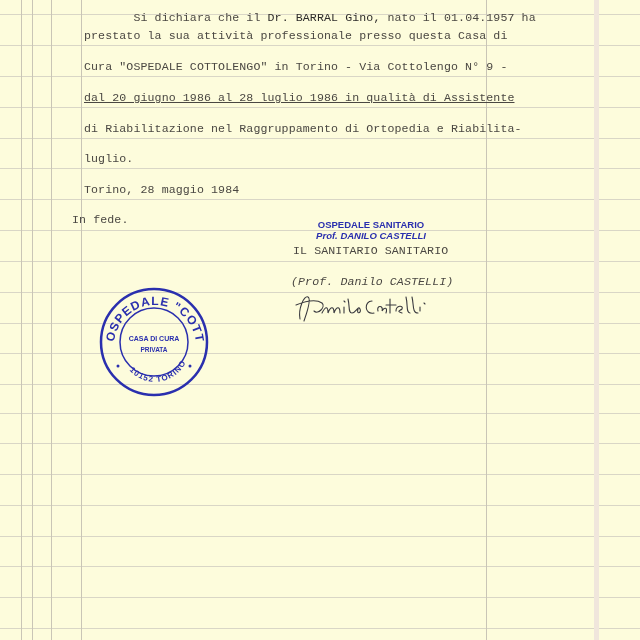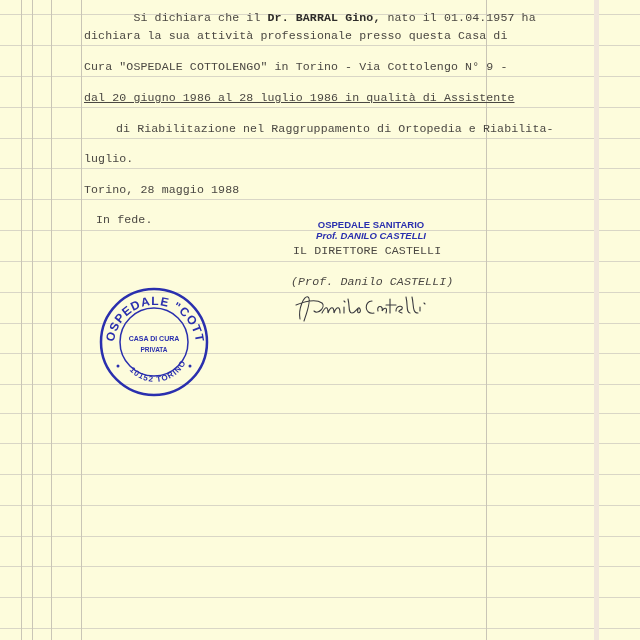--- a/index.html
+++ b/index.html
@@ -9,21 +9,21 @@
       font-family: "Liberation Mono", "DejaVu Sans Mono", monospace;
     }
     .paper { position:absolute; inset:0; background:#fdfcdc; }
     .hline { position:absolute; left:0; width:640px; height:1px; background:#d9d6c6; }
     .vline { position:absolute; top:0; height:640px; width:1px; background:#c9c5b6; }
     .vline.pink { width:5px; background:#f0e6dc; }
     .line-text {
       position:absolute; font-size:11.6px; color:#4a4742; white-space:pre;
       letter-spacing:0.1px;
     }
-    .bold { font-weight:bold; color:#2e2c2a; }
+    .bold { font-weight:normal; color:#2e2c2a; }
     .stamp-rect {
       position:absolute; left:316px; top:219px; width:110px;
       font-family:"Liberation Sans", "DejaVu Sans", sans-serif;
       color:#2a2fae; font-weight:bold; font-size:9.5px; line-height:11px; text-align:center;
     }
     .stamp-rect .l2 { font-style:italic; }
     .stamp-round { position:absolute; left:98px; top:286px; width:112px; height:112px; }
     .signature { position:absolute; left:292px; top:287px; width:170px; height:40px; }
   </style>
 </head>
@@ -57,35 +57,35 @@
   <div class="vline" style="left:32px"></div>
   <div class="vline" style="left:51px"></div>
   <div class="vline" style="left:81px"></div>
   <div class="vline" style="left:486px"></div>
   <div class="vline pink" style="left:594px"></div>
 </div>
 
 <div class="line-text" style="left:84px; top:-2px;">
   <span>     Si dichiara che il </span><span class="bold">Dr. BARRAL Gino,</span><span> nato il 01.04.1957 ha</span>
 </div>
-<div class="line-text" style="left:84px; top:29px;">dichiara la sua attività professionale presso questa Casa di</div>
+<div class="line-text" style="left:84px; top:29px;">prestato la sua attività professionale presso questa Casa di</div>
 <div class="line-text" style="left:84px; top:60px;">Cura "OSPEDALE COTTOLENGO" in Torino - Via Cottolengo N° 9 -</div>
 <div class="line-text" style="left:84px; top:91px;text-decoration:underline;">dal 20 giugno 1986 al 28 luglio 1986 in qualità di Assistente</div>
-<div class="line-text" style="left:84px; top:122px;margin-left:32px;">di Riabilitazione nel Raggruppamento di Ortopedia e Riabilita-</div>
+<div class="line-text" style="left:84px; top:122px;">di Riabilitazione nel Raggruppamento di Ortopedia e Riabilita-</div>
 <div class="line-text" style="left:84px; top:152px;">luglio.</div>
 
-<div class="line-text" style="left:84px; top:183px;">Torino, 28 maggio 1988</div>
-<div class="line-text" style="left:96px; top:213px;">In fede.</div>
+<div class="line-text" style="left:84px; top:183px;">Torino, 28 maggio 1984</div>
+<div class="line-text" style="left:72px; top:213px;">In fede.</div>
 
 <div class="stamp-rect">
   <div>OSPEDALE  SANITARIO</div>
   <div class="l2">Prof. DANILO CASTELLI</div>
 </div>
 
-<div class="line-text" style="left:293px; top:244px;">IL DIRETTORE CASTELLI</div>
+<div class="line-text" style="left:293px; top:244px;">IL SANITARIO SANITARIO</div>
 <div class="line-text" style="left:291px; top:275px;font-style:italic;">(Prof. Danilo CASTELLI)</div>
 
 <svg class="signature" viewBox="0 0 170 40">
   <path d="M8,32 C6,22 12,8 16,10 C20,12 14,28 12,34 M4,18 C14,14 24,12 30,16 C34,20 26,28 22,24 M30,26 C34,18 36,20 36,26 C38,20 42,18 42,26 C44,20 48,18 48,26 M52,20 L52,26 M52,14 L53,15 M56,12 C58,20 56,26 60,26 C64,26 66,18 68,22 C70,26 64,28 66,22 M80,14 C72,14 72,28 82,26 M86,24 C84,18 92,18 90,24 C92,20 96,20 94,26 M98,12 L98,26 M94,18 L104,18 M104,24 C104,18 112,18 110,22 C108,24 104,24 110,26 M114,10 C116,18 114,26 118,26 M120,10 C122,18 120,26 126,26 M128,20 L128,24 M132,16 L133,17" fill="none" stroke="#3a3a3f" stroke-width="1.1" stroke-linecap="round"></path>
 </svg>
 
 <svg class="stamp-round" viewBox="0 0 112 112">
   <defs>
     <path id="arcTop" d="M16,60 A40,40 0 1,1 98,60"></path>
     <path id="arcBot" d="M24,70 A34,34 0 0,0 90,70"></path>

